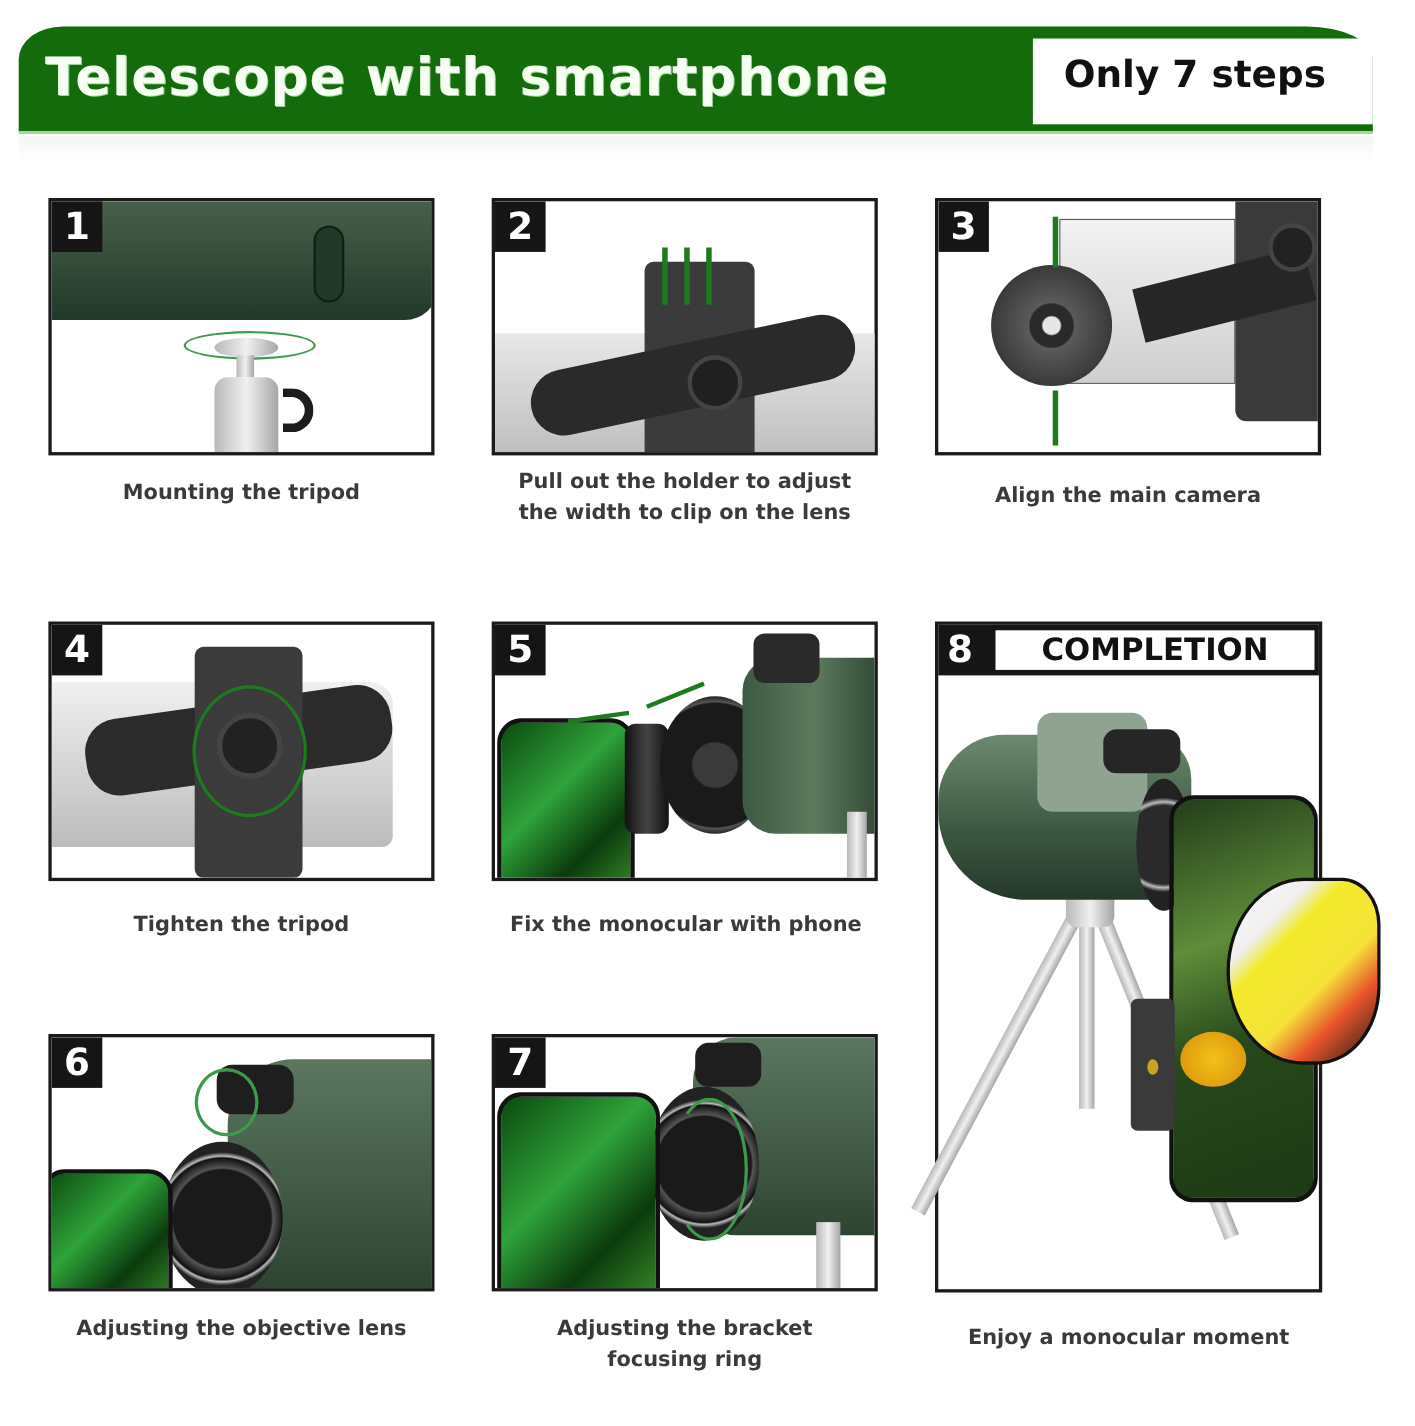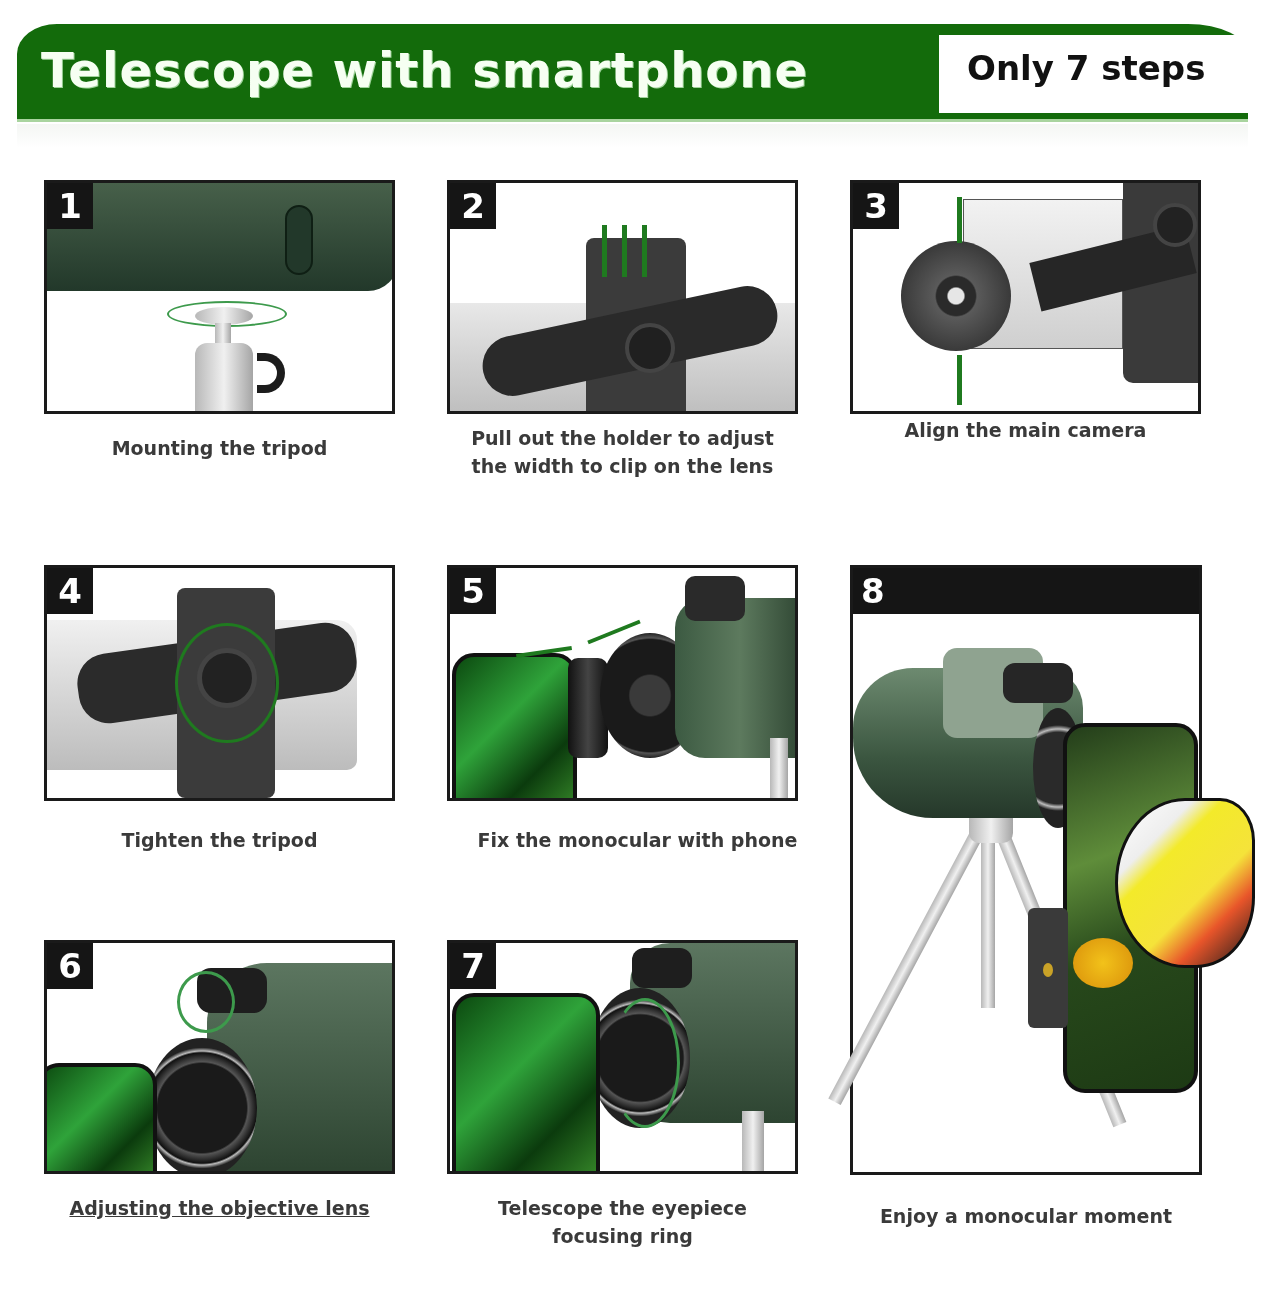--- a/index.html
+++ b/index.html
@@ -108,21 +108,21 @@
   <div class="illus">
     <div style="position:absolute; left:110px; top:16px; width:160px; height:150px; background:linear-gradient(#f2f2f2, #cfcfcf); border:1px solid #555;"></div>
     <div class="black-part" style="left:270px; top:0; width:81px; height:200px; background:#3a3a3a; border-radius:0 0 0 10px;"></div>
     <div class="black-part" style="left:180px; top:60px; width:160px; height:50px; transform:rotate(-14deg); background:#262626;"></div>
     <div style="position:absolute; left:48px; top:58px; width:110px; height:110px; border-radius:50%; background:radial-gradient(circle, #e6e6e6 10%, #2a2a2a 12%, #2a2a2a 25%, #5a5a5a 27%, #3a3a3a 70%, #111 72%);"></div>
     <div style="position:absolute; left:300px; top:20px; width:44px; height:44px; border-radius:50%; background:#222; border:4px solid #444;"></div>
     <div class="arrow-green" style="left:104px; top:14px; width:5px; height:46px;"></div>
     <div class="arrow-green" style="left:104px; top:172px; width:5px; height:50px;"></div>
   </div>
 </div>
-<div class="caption" style="left:850px; top:416px; width:351px;">Align the main camera</div>
+<div class="caption" style="left:850px; top:436px; width:351px;">Align the main camera</div>
 
 <div class="panel" style="left:44px; top:565px; width:351px; height:236px;">
   <div class="num-badge">4</div>
   <div class="illus">
     <div style="position:absolute; left:0; top:52px; width:310px; height:150px; background:linear-gradient(#f0f0f0, #bcbcbc); border-radius:0 20px 10px 0;"></div>
     <div class="black-part" style="left:30px; top:70px; width:280px; height:70px; border-radius:30px; transform:rotate(-8deg); background:#2b2b2b;"></div>
     <div class="black-part" style="left:130px; top:20px; width:98px; height:210px; border-radius:8px; background:#3b3b3b;"></div>
     <div style="position:absolute; left:128px; top:55px; width:104px; height:120px; border:3px solid #1f7a1f; border-radius:50%;"></div>
     <div style="position:absolute; left:150px; top:80px; width:60px; height:60px; border-radius:50%; background:#222; border:5px solid #444;"></div>
   </div>
@@ -135,55 +135,56 @@
     <div class="phone-screen" style="left:2px; top:85px; width:125px; height:170px;"></div>
     <div class="black-part" style="left:118px; top:90px; width:40px; height:100px; border-radius:10px; background:linear-gradient(90deg,#111,#444,#111);"></div>
     <div style="position:absolute; left:150px; top:65px; width:100px; height:125px; border-radius:50%; background:radial-gradient(circle, #3a3a3a 25%, #1a1a1a 27%, #1a1a1a 70%, #555 72%, #111 80%);"></div>
     <div class="green-body" style="left:225px; top:30px; width:130px; height:160px; border-radius:30px 0 0 30px; background:linear-gradient(90deg,#3c5a42,#5d7a5e,#2d4431);"></div>
     <div class="black-part" style="left:235px; top:8px; width:60px; height:45px; border-radius:10px; background:#2a2a2a;"></div>
     <div class="arrow-green" style="left:66px; top:82px; width:56px; height:4px; transform:rotate(-8deg);"></div>
     <div class="arrow-green" style="left:136px; top:62px; width:56px; height:4px; transform:rotate(-22deg);"></div>
     <div class="silver" style="left:320px; top:170px; width:18px; height:60px;"></div>
   </div>
 </div>
-<div class="caption" style="left:462px; top:826px; width:351px;">Fix the monocular with phone</div>
+<div class="caption" style="left:448px; top:826px; width:351px;">Fix the monocular with phone</div>
 
 <div class="panel" style="left:44px; top:940px; width:351px; height:234px;">
   <div class="num-badge">6</div>
   <div class="illus">
     <div class="green-body" style="left:160px; top:20px; width:200px; height:210px; border-radius:60px 0 0 0; background:linear-gradient(#5c7660,#2d4431);"></div>
     <div class="black-part" style="left:150px; top:25px; width:70px; height:45px; border-radius:14px; background:#1e1e1e;"></div>
     <div style="position:absolute; left:130px; top:28px; width:58px; height:62px; border:3px solid #3d9a4c; border-radius:50%;"></div>
     <div style="position:absolute; left:100px; top:95px; width:110px; height:140px; border-radius:50%; background:radial-gradient(circle, #1a1a1a 50%, #555 52%, #111 62%, #bbb 64%, #222 68%);"></div>
     <div class="phone-screen" style="left:-10px; top:120px; width:120px; height:130px;"></div>
   </div>
 </div>
-<div class="caption" style="left:44px; top:1194px; width:351px;text-decoration:underline;">
+<div class="caption" style="left:44px; top:1194px; width:351px;">
   <div>Adjusting the objective lens</div>
 </div>
 
 <div class="panel" style="left:447px; top:940px; width:351px; height:234px;">
   <div class="num-badge">7</div>
   <div class="illus">
     <div class="green-body" style="left:180px; top:0; width:180px; height:180px; border-radius:40px 0 0 40px; background:linear-gradient(#5c7660,#2d4431);"></div>
     <div class="black-part" style="left:182px; top:5px; width:60px; height:40px; border-radius:12px; background:#1e1e1e;"></div>
     <div style="position:absolute; left:140px; top:45px; width:100px; height:140px; border-radius:50%; background:radial-gradient(circle, #1a1a1a 50%, #555 52%, #111 62%, #bbb 64%, #222 68%);"></div>
     <div style="position:absolute; left:160px; top:55px; width:70px; height:130px; border:3px solid #3d9a4c; border-radius:50%; border-left-color:transparent;"></div>
     <div class="phone-screen" style="left:2px; top:50px; width:148px; height:200px;"></div>
     <div class="silver" style="left:292px; top:168px; width:22px; height:60px;"></div>
   </div>
 </div>
 <div class="caption" style="left:447px; top:1194px; width:351px;">
-  <div>Telescope the eyepiece</div>
+  <div>Adjusting the bracket</div>
   <div>focusing ring</div>
 </div>
 
 <div class="panel" style="left:850px; top:565px; width:352px; height:610px; overflow:visible;">
   <div class="completion-bar">
     <div class="completion-num">8</div>
+    <div class="completion-box">COMPLETION</div>
   </div>
   <div class="illus" style="overflow:visible;">
 
     <div class="silver" style="left:120px; top:260px; width:14px; height:310px; transform:rotate(28deg); transform-origin:top center;"></div>
     <div class="silver" style="left:128px; top:260px; width:14px; height:180px;"></div>
     <div class="silver" style="left:140px; top:260px; width:14px; height:320px; transform:rotate(-22deg); transform-origin:top center;"></div>
     <div class="silver" style="left:116px; top:225px; width:44px; height:50px; border-radius:10px;"></div>
 
     <div class="green-body" style="left:0; top:100px; width:230px; height:150px; border-radius:60px 40px 40px 80px; background:linear-gradient(#6d8a70,#3b5640 60%,#25382a);"></div>
     <div style="position:absolute; left:90px; top:80px; width:100px; height:90px; background:#8fa390; border-radius:14px;"></div>

